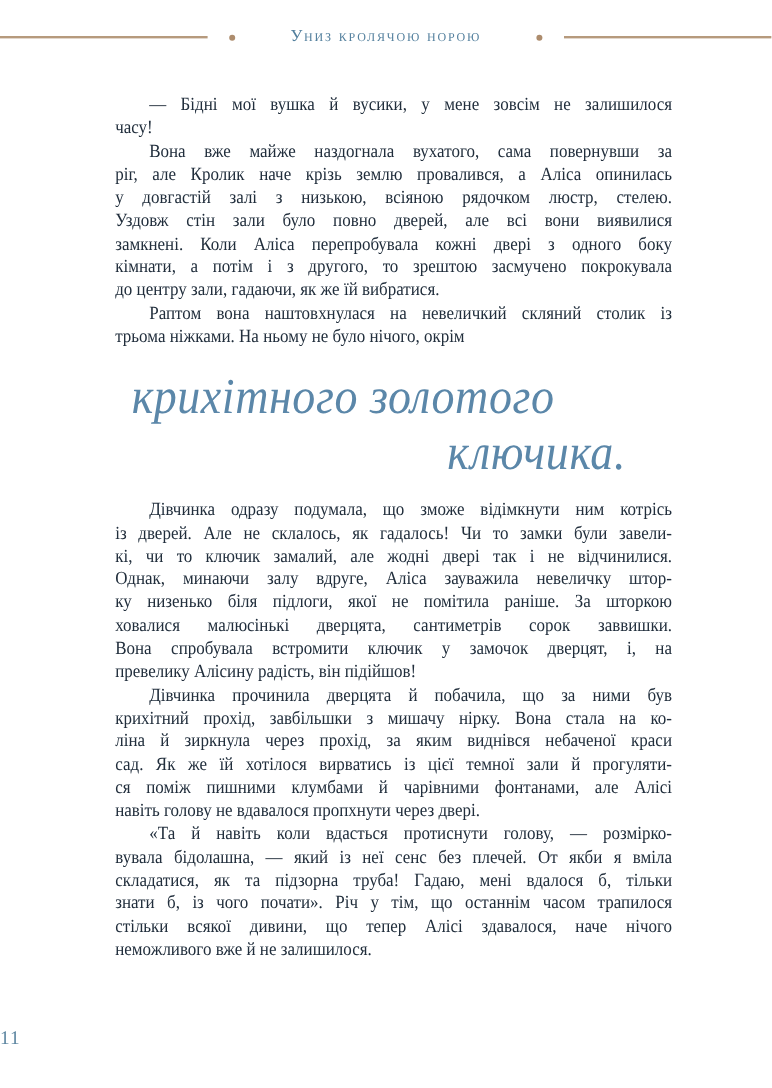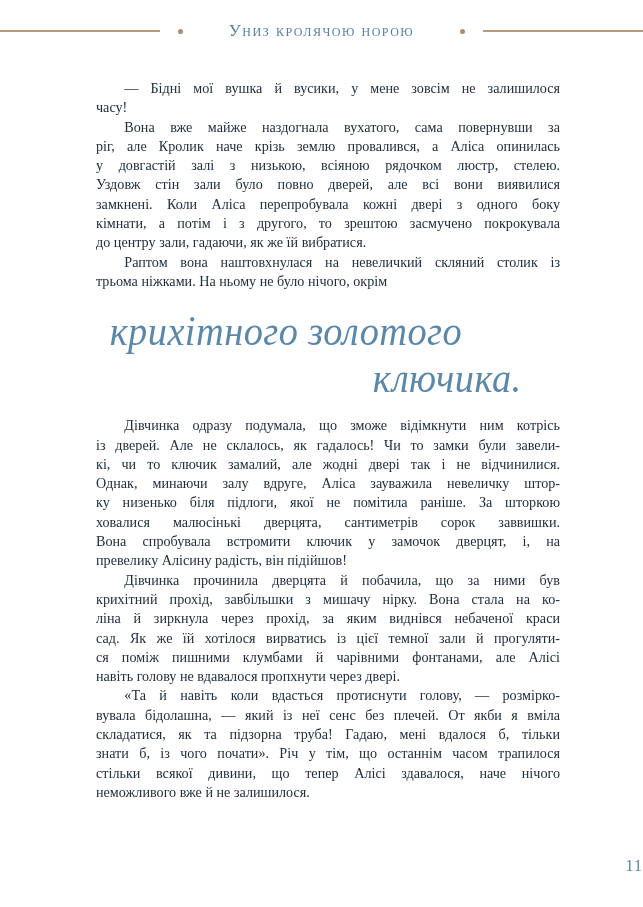--- a/index.html
+++ b/index.html
@@ -39,21 +39,21 @@
   .dot {
     width: 5px;
     height: 5px;
     border-radius: 50%;
     background: var(--dot-tan);
     margin: 0 18px;
     flex: 0 0 auto;
   }
   .chapter-title {
     margin: 0 28px;
-    font-size: 17px;
+    font-size: 14px;
     font-weight: normal;
     font-variant: small-caps;
     letter-spacing: 1.5px;
     color: var(--chapter-title-blue);
     white-space: nowrap;
     flex: 0 0 auto;
   }
 
   
   .text-column {
@@ -91,21 +91,21 @@
   }
   .display .dline1 { padding-left: 15px; text-align: left; }
   .display .dline2 { text-align: right; padding-right: 42px; }
 
   
   .page-footer {
     position: absolute;
     left: 0;
     right: 0;
     top: 857px;
-    text-align: right;
+    text-align: left;
   }
   .page-number {
     font-size: 16px;
     letter-spacing: 1px;
     color: var(--page-number-blue);
   }
 </style>
 </head>
 <body>
 

